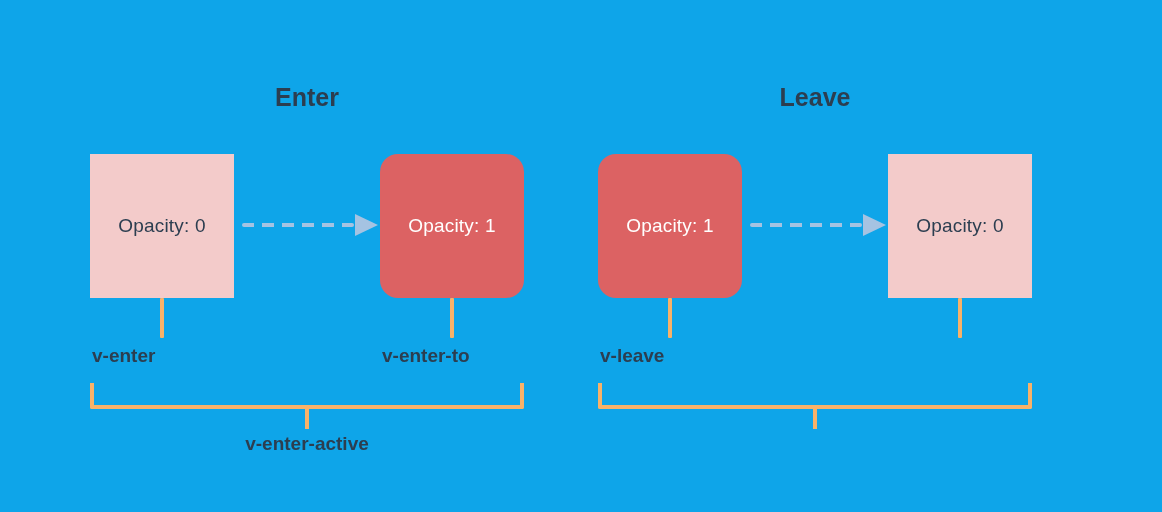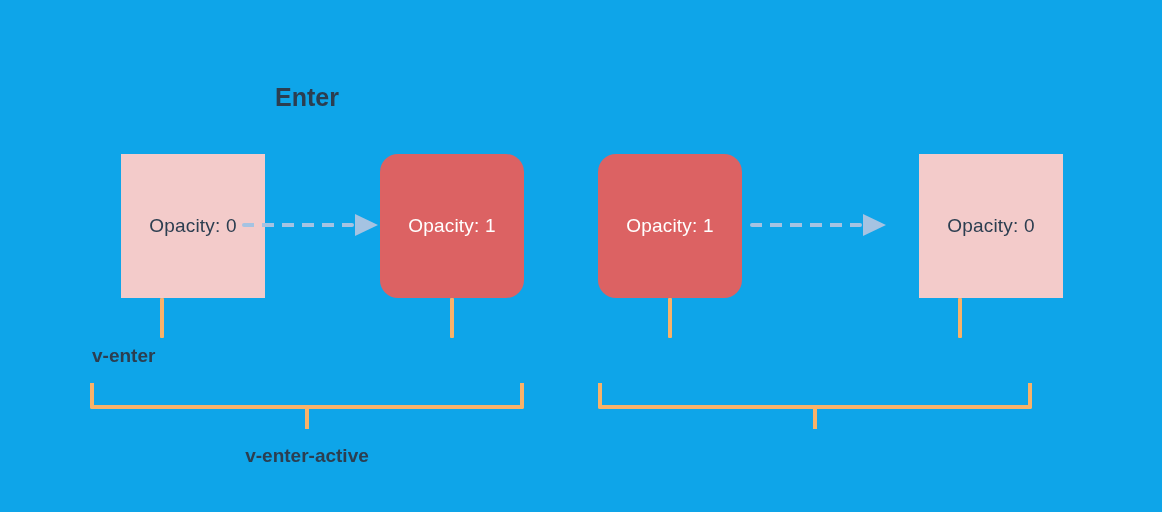--- a/index.html
+++ b/index.html
@@ -41,21 +41,21 @@
     width: 144px;
     height: 144px;
     display: flex;
     align-items: center;
     justify-content: center;
     font-size: 19px;
     letter-spacing: 0.2px;
   }
   .box-from { left: 0; }
   .box-to   { left: 290px; }
-  .box--pink { background: #f3cbca; color: #2c3e50; margin-left: 31px; }
+  .box--pink { background: #f3cbca; color: #2c3e50; }
   .box--red  { background: #dc6263; color: #ffffff; border-radius: 18px; }
 
   .arrow-line {
     position: absolute;
     top: 223px;
     left: 152px;
     width: 112px;
     height: 4px;
     background: repeating-linear-gradient(90deg,
       #a5c3e2 0px, #a5c3e2 12px,
@@ -117,21 +117,20 @@
   }
   .active-label {
     position: absolute;
     top: 432px;
     left: 0;
     right: 0;
     text-align: center;
     font-size: 19px;
     line-height: 24px;
     font-weight: 700;
-    margin-top: 12px;
   }
 </style>
 </head>
 <body>
 
 <div class="stage">
 
   <section class="group group-enter">
     <div class="section-title">Enter</div>
 
@@ -143,40 +142,43 @@
     <div class="arrow-head"></div>
 
     <div class="box box--red box-to">
       <span>Opacity: 1</span>
     </div>
 
     <div class="connector connector-from"></div>
     <div class="connector connector-to"></div>
 
     <div class="class-label class-label-from">v-enter</div>
+    <div class="class-label class-label-to">v-enter-to</div>
 
     <div class="bracket"></div>
     <div class="bracket-stem"></div>
     <div class="active-label">v-enter-active</div>
   </section>
 
   <section class="group group-leave">
+    <div class="section-title">Leave</div>
 
     <div class="box box--red box-from">
       <span>Opacity: 1</span>
     </div>
 
     <div class="arrow-line"></div>
     <div class="arrow-head"></div>
 
     <div class="box box--pink box-to">
       <span>Opacity: 0</span>
     </div>
 
     <div class="connector connector-from"></div>
     <div class="connector connector-to"></div>
 
+    <div class="class-label class-label-from">v-leave</div>
 
     <div class="bracket"></div>
     <div class="bracket-stem"></div>
   </section>
 
 </div>
 
 </body></html>

